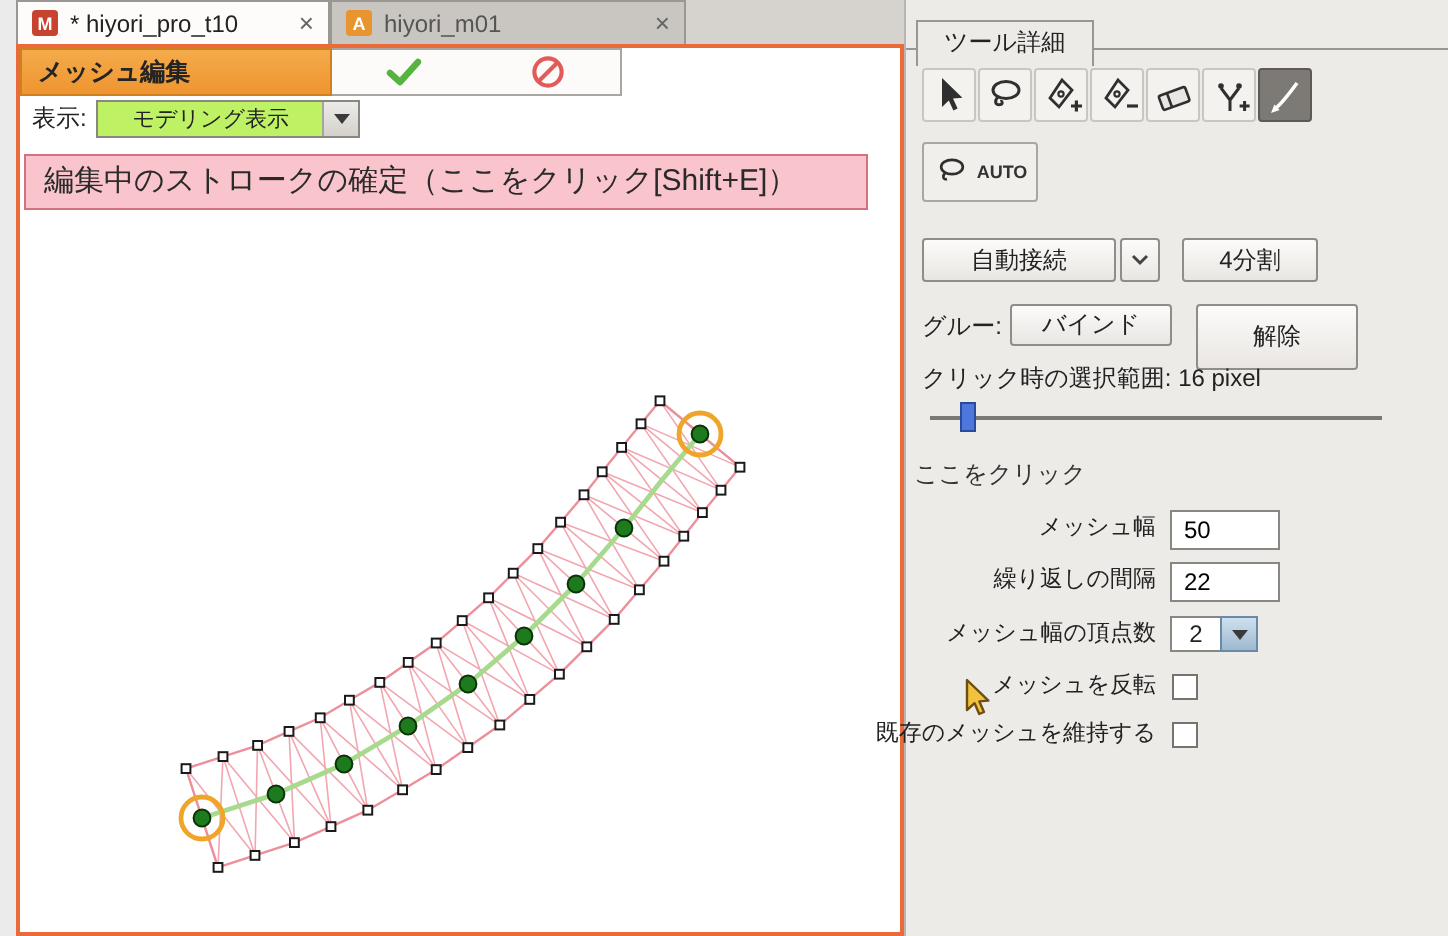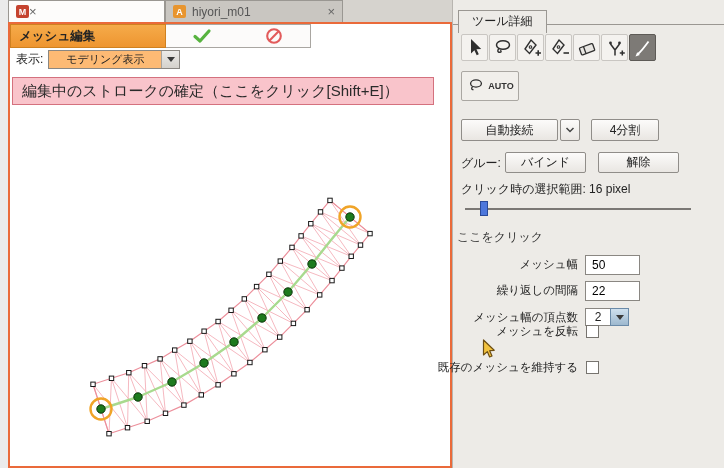--- a/index.html
+++ b/index.html
@@ -21,21 +21,21 @@
   .canvas-pane{position:absolute;left:8px;top:22px;width:444px;height:446px;box-sizing:border-box;border:2px solid #ea6a3a;background:#ffffff;}
   #mesh-svg{position:absolute;left:0;top:0;width:440px;height:442px;}
 
   .mesh-header{position:absolute;left:0;top:0;height:24px;z-index:5;display:flex;}
   .mesh-title{width:156px;height:24px;box-sizing:border-box;background:linear-gradient(#f5ab4a,#ee9530);border:1px solid #cf8120;line-height:22px;padding-left:8px;font-weight:bold;font-size:12.5px;color:#242424;}
   .confirm-box{width:145px;height:24px;box-sizing:border-box;background:#fcfbfa;border:1px solid #a9a6a1;border-left:none;display:flex;align-items:center;justify-content:space-around;}
   .icon-btn{background:none;border:none;padding:0;display:flex;align-items:center;justify-content:center;width:34px;height:20px;cursor:pointer;}
 
   .display-row{position:absolute;left:0;top:28px;z-index:5;display:flex;align-items:center;height:15px;}
   .display-label{margin-left:6px;margin-right:5px;font-size:12px;}
-  .display-select{width:132px;height:19px;box-sizing:border-box;border:1px solid #8a8782;background:#fdba74;display:flex;align-items:center;}
+  .display-select{width:132px;height:19px;box-sizing:border-box;border:1px solid #8a8782;background:#bef264;display:flex;align-items:center;}
   .display-value{flex:1;text-align:center;font-size:11px;white-space:nowrap;overflow:hidden;}
   .dd-btn{width:17px;height:17px;background:linear-gradient(#ecebe8,#d4d1cc);border-left:1px solid #a7a49f;display:flex;align-items:center;justify-content:center;}
   .tri{width:0;height:0;border-left:4px solid transparent;border-right:4px solid transparent;border-top:5px solid #3a3a3a;}
 
   .banner{position:absolute;left:2px;top:53px;width:422px;height:28px;z-index:5;box-sizing:border-box;background:#f9c4cb;border:1px solid #d4717e;line-height:26px;padding-left:9px;font-size:15px;color:#2a2a2a;white-space:nowrap;cursor:pointer;}
 
   
   .right-panel{position:absolute;left:452px;top:0;width:272px;height:468px;background:#edebe7;border-left:1px solid #b8b5b0;box-sizing:border-box;}
   .panel-tab{position:absolute;left:5px;top:10px;height:22px;line-height:21px;padding:0 13px;background:#edebe7;border:1px solid #9a9792;border-bottom:none;font-size:12px;z-index:2;}
   .panel-body{position:absolute;left:0;top:24px;right:0;bottom:0;border-top:1px solid #9a9792;}
@@ -50,21 +50,21 @@
   .btn{background:linear-gradient(#fcfbfa,#e9e6e2);border:1px solid #908d89;border-radius:2px;font-size:12px;color:#222;display:flex;align-items:center;justify-content:center;box-sizing:border-box;cursor:pointer;font-family:inherit;padding:0;}
 
   .connect-row{position:absolute;left:0;top:94px;width:100%;height:22px;text-decoration:underline;}
   .btn-autoconnect{position:absolute;left:8px;top:0;width:97px;height:22px;}
   .btn-conn-dd{position:absolute;left:107px;top:0;width:20px;height:22px;}
   .btn-quad{position:absolute;left:138px;top:0;width:68px;height:22px;}
 
   .glue-row{position:absolute;left:0;top:127px;width:100%;height:21px;}
   .glue-label{position:absolute;left:8px;top:3px;font-size:12px;}
   .btn-bind{position:absolute;left:52px;top:0;width:81px;height:21px;}
-  .btn-release{position:absolute;left:145px;top:0;width:81px;height:21px;}
+  .btn-release{position:absolute;left:145px;top:0;width:81px;height:33px;}
 
   .range-label{position:absolute;left:8px;top:156px;font-size:12px;white-space:nowrap;}
   .slider{position:absolute;left:10px;top:176px;width:230px;height:16px;cursor:pointer;}
   .slider .track{position:absolute;left:2px;right:2px;top:7px;height:2px;background:#7b7875;}
   .slider .handle{position:absolute;left:17px;top:0;width:8px;height:15px;background:#4d77dc;border:1px solid #2a4a9a;box-sizing:border-box;}
 
   .section-title{position:absolute;left:4px;top:204px;font-size:12px;color:#333;white-space:nowrap;}
 
   .frow{position:absolute;left:0;width:100%;height:20px;}
   .flabel{position:absolute;right:146px;top:0;line-height:19px;font-size:11.5px;white-space:nowrap;color:#222;}
@@ -78,20 +78,21 @@
   svg{display:block;}
 </style>
 <style>.mi{stroke:#f2a6b0;stroke-width:.8;fill:none}.mo{stroke:#ec8f9b;stroke-width:1.2;fill:none}.mc{stroke:#a8da8e;stroke-width:2.4;fill:none;stroke-linejoin:round;stroke-linecap:round}.mh{fill:#fff;stroke:#1a1a1a;stroke-width:1}.md{fill:#1d7a1d;stroke:#0a330a;stroke-width:1}.mr{fill:none;stroke:#f0a428;stroke-width:2.4}</style></head>
 <body>
 
 <div class="screen">
 
   <div class="tabstrip">
     <div class="doc-tab active">
       <span class="tab-ico red">M</span>
+      <span class="tab-label">* hiyori_pro_t10</span>
       <span class="tab-close">×</span>
     </div>
     <div class="doc-tab inactive">
       <span class="tab-ico orange">A</span>
       <span class="tab-label">hiyori_m01</span>
       <span class="tab-close">×</span>
     </div>
   </div>
 
   <div class="canvas-pane">
@@ -331,21 +332,21 @@
       </div>
 
       <div class="frow" style="top:283px;">
         <span class="flabel">メッシュ幅の頂点数</span>
         <span class="combo-val">2</span>
         <span class="combo-dd">
             <i class="tri"></i>
           </span>
       </div>
 
-      <div class="frow" style="top:297px;font-family:Liberation Mono, monospace;">
+      <div class="frow" style="top:309px;font-family:Liberation Mono, monospace;">
         <span class="flabel">メッシュを反転</span>
         <span class="chk"></span>
       </div>
 
       <div class="frow" style="top:333px;">
         <span class="flabel">既存のメッシュを維持する</span>
         <span class="chk"></span>
       </div>
 
     </div>

